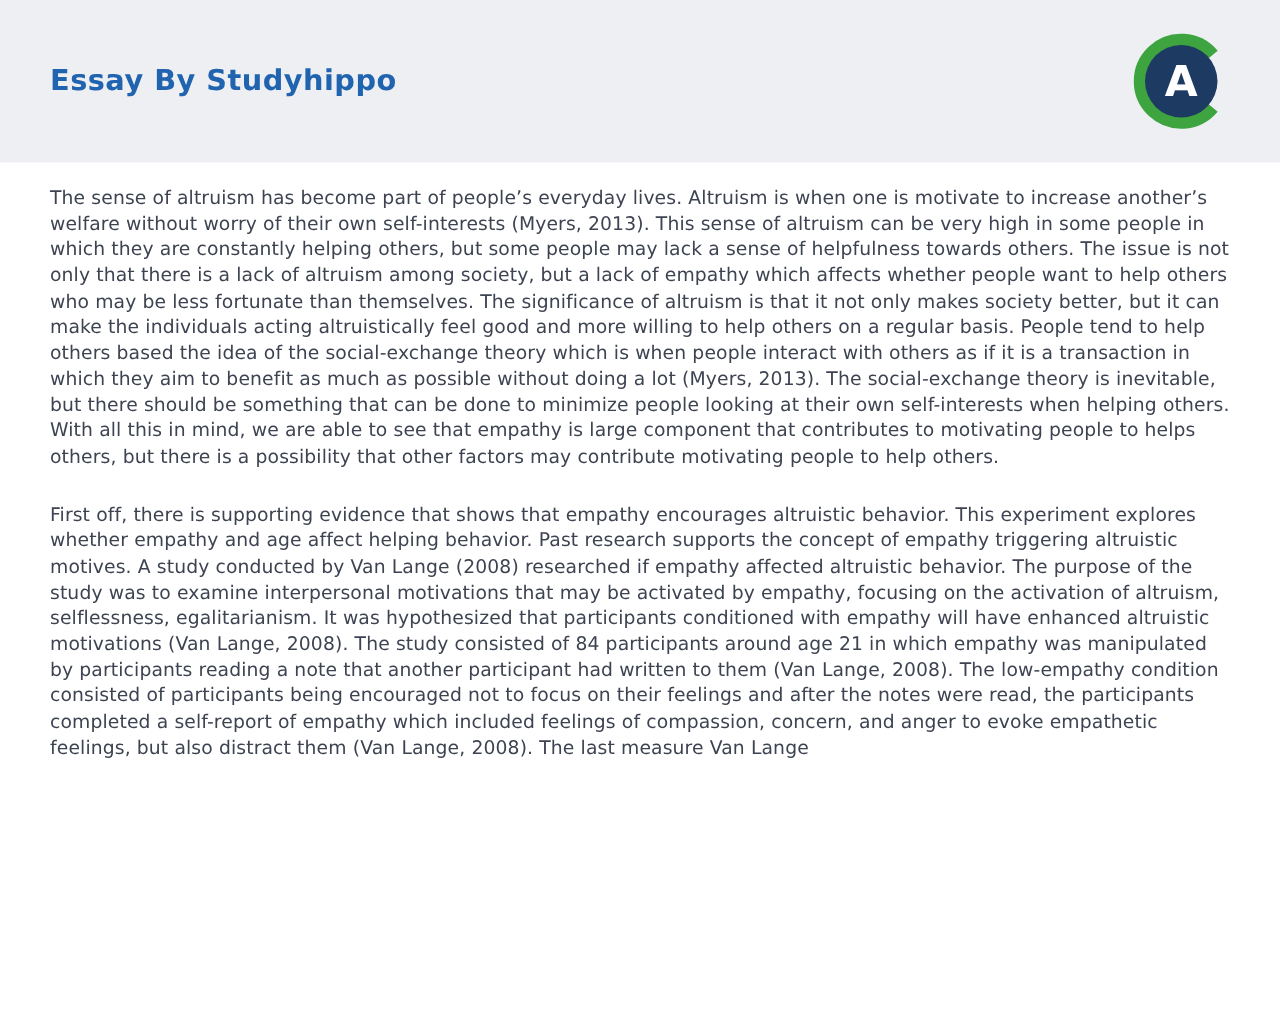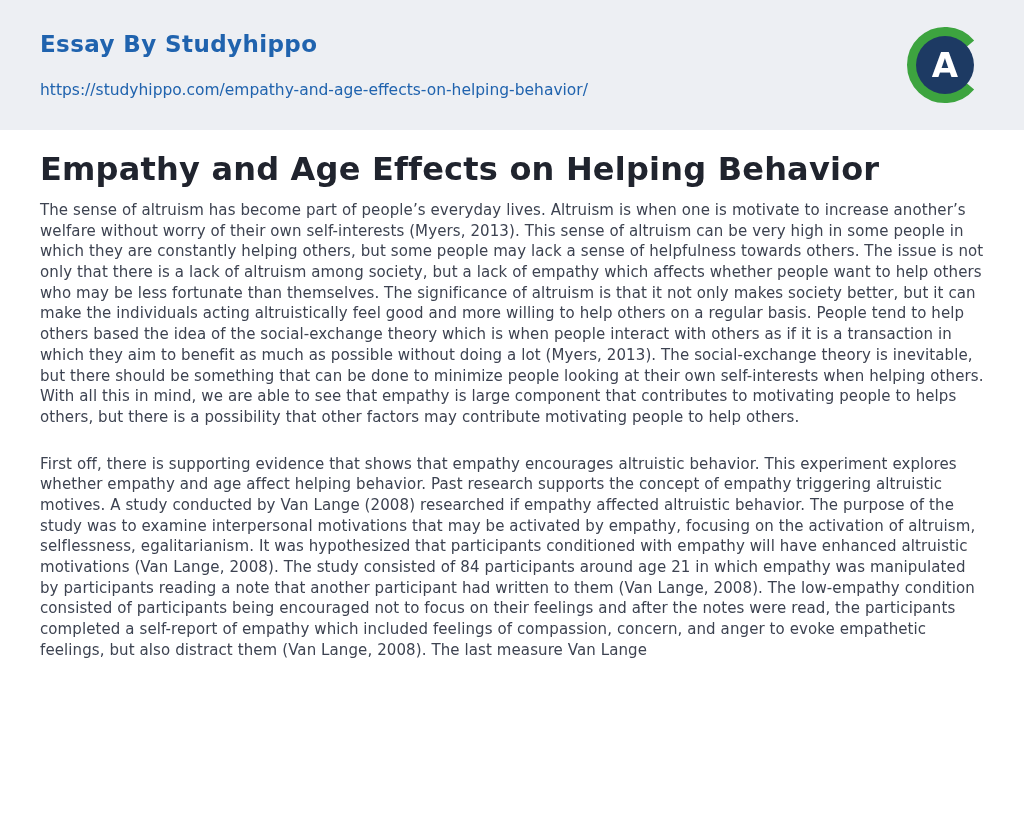--- a/index.html
+++ b/index.html
@@ -50,28 +50,26 @@
     letter-spacing: 0.1px;
     margin: 0 0 26px 0;
   }
 </style>
 </head>
 <body>
 
 <div class="header">
   <div class="header-text">
     <a class="site-label">Essay By Studyhippo</a>
-    <a class="source-url">https://studyhippo.com/empathy-and-age-effects-on-helping-behavior/</a>
   </div>
   <div class="logo">
     <svg viewBox="0 0 78 78">
       <path d="M 64.3 17.8 A 33 33 0 1 0 64.3 60.2" fill="none" style="stroke: var(--logo_green, #3da43f);" stroke-width="10" stroke-linecap="butt"></path>
       <circle cx="39" cy="39" r="29" style="fill: var(--logo_navy, #1d3a63);"></circle>
       <text x="39" y="51" text-anchor="middle" font-size="34" font-weight="bold" fill="#ffffff" font-family="DejaVu Sans, Liberation Sans, sans-serif">A</text>
     </svg>
   </div>
 </div>
 
 <main class="content">
-  <h1 class="essay-title">Empathy and Age Effects on Helping Behavior</h1>
   <p class="essay-paragraph">The sense of altruism has become part of people’s everyday lives. Altruism is when one is motivate to increase another’s welfare without worry of their own self-interests (Myers, 2013). This sense of altruism can be very high in some people in which they are constantly helping others, but some people may lack a sense of helpfulness towards others. The issue is not only that there is a lack of altruism among society, but a lack of empathy which affects whether people want to help others who may be less fortunate than themselves. The significance of altruism is that it not only makes society better, but it can make the individuals acting altruistically feel good and more willing to help others on a regular basis. People tend to help others based the idea of the social-exchange theory which is when people interact with others as if it is a transaction in which they aim to benefit as much as possible without doing a lot (Myers, 2013). The social-exchange theory is inevitable, but there should be something that can be done to minimize people looking at their own self-interests when helping others. With all this in mind, we are able to see that empathy is large component that contributes to motivating people to helps others, but there is a possibility that other factors may contribute motivating people to help others.</p>
   <p class="essay-paragraph">First off, there is supporting evidence that shows that empathy encourages altruistic behavior. This experiment explores whether empathy and age affect helping behavior. Past research supports the concept of empathy triggering altruistic motives. A study conducted by Van Lange (2008) researched if empathy affected altruistic behavior. The purpose of the study was to examine interpersonal motivations that may be activated by empathy, focusing on the activation of altruism, selflessness, egalitarianism. It was hypothesized that participants conditioned with empathy will have enhanced altruistic motivations (Van Lange, 2008). The study consisted of 84 participants around age 21 in which empathy was manipulated by participants reading a note that another participant had written to them (Van Lange, 2008). The low-empathy condition consisted of participants being encouraged not to focus on their feelings and after the notes were read, the participants completed a self-report of empathy which included feelings of compassion, concern, and anger to evoke empathetic feelings, but also distract them (Van Lange, 2008). The last measure Van Lange</p>
 </main>
 
 </body></html>

